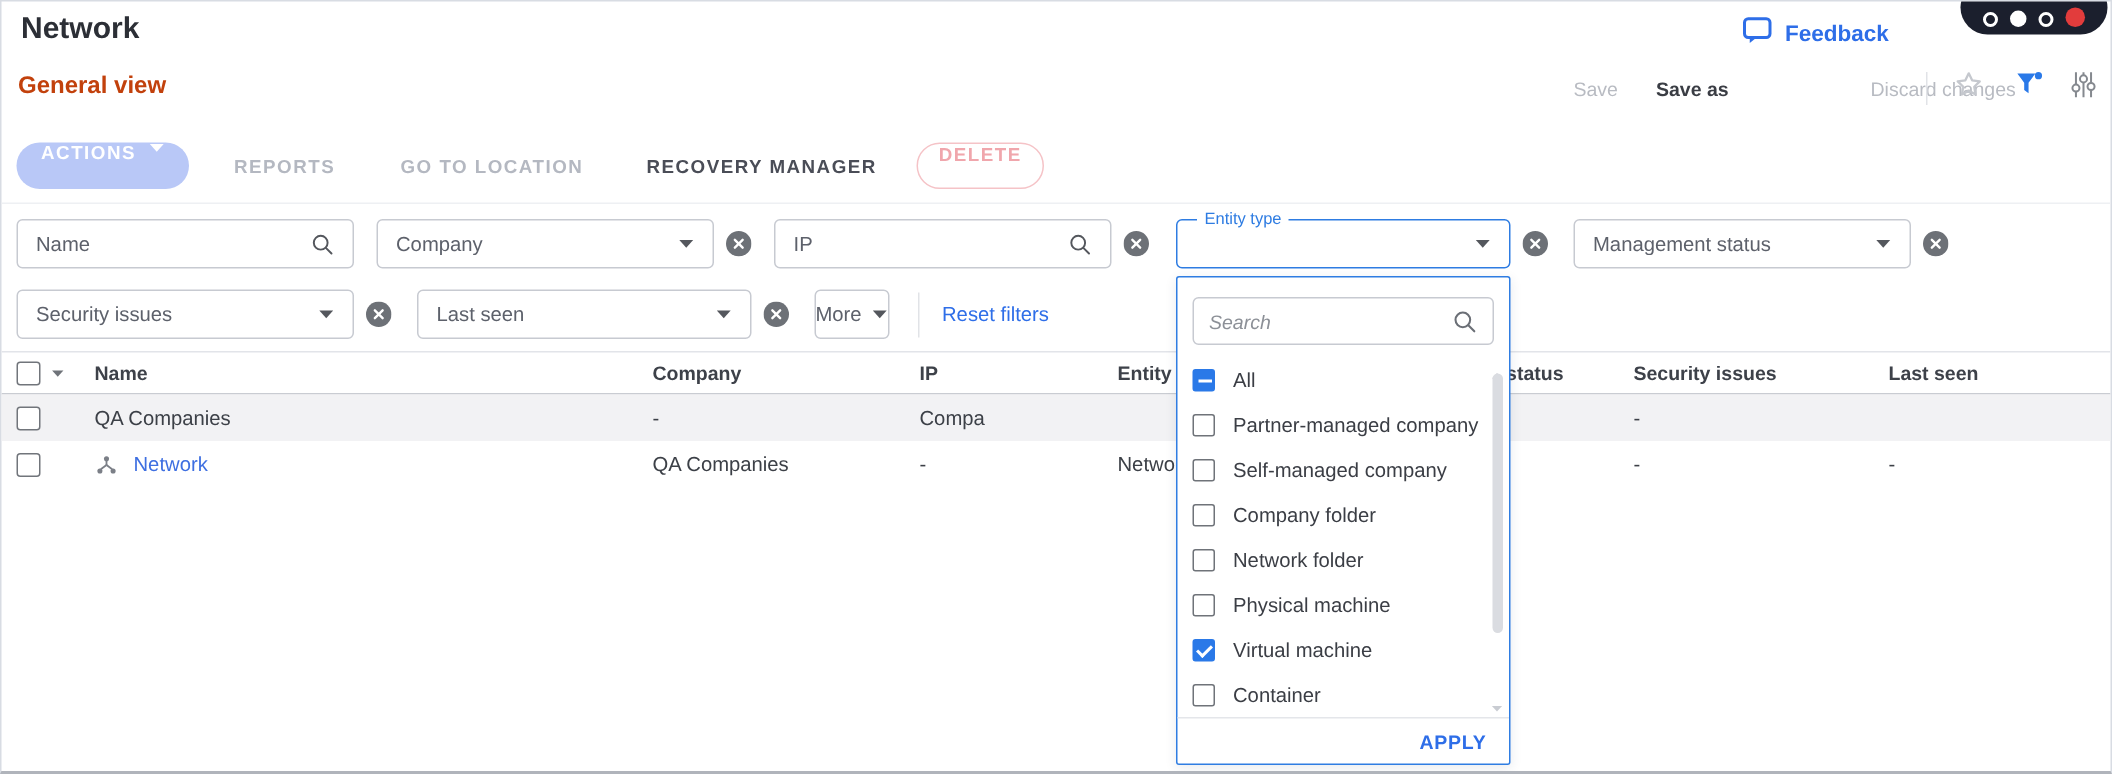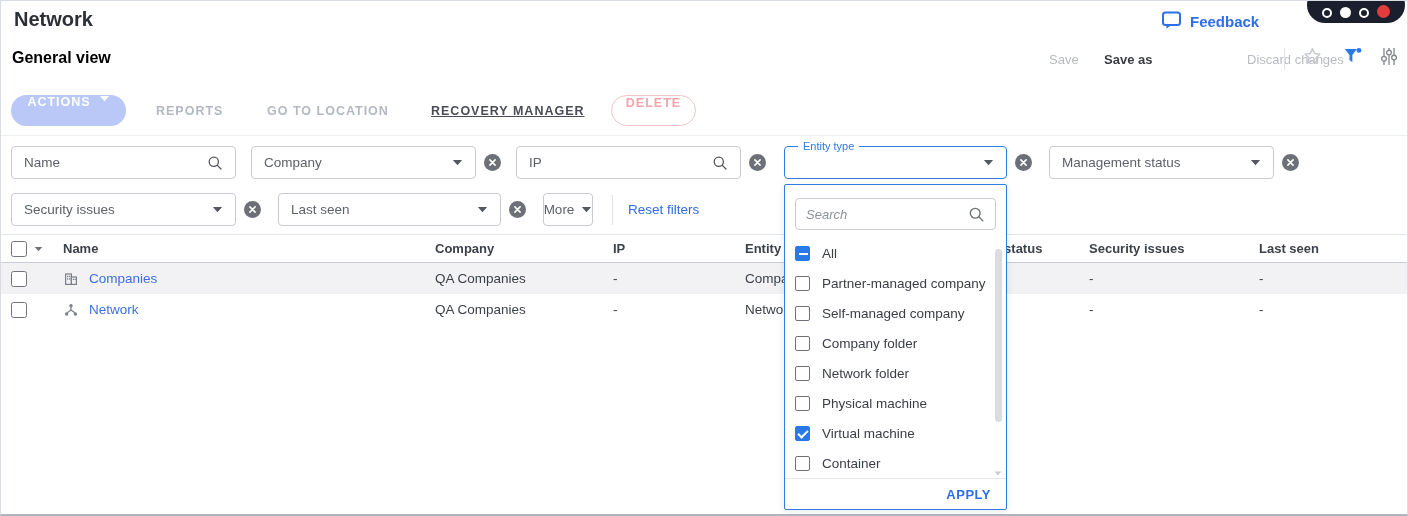--- a/index.html
+++ b/index.html
@@ -10,21 +10,21 @@
   
   .page-title { position:absolute; left:13px; top:7px; font-size:20px; font-weight:700; color:#2c2f36; }
   .feedback { position:absolute; left:1160px; top:9px; display:flex; align-items:center; gap:8px;
               color:#2e6ee8; font-size:15px; font-weight:700; cursor:pointer; }
   .recorder { position:absolute; left:1306px; top:-14px; width:98px; height:36px; background:#1b1f2d;
               border-radius:18px; display:flex; align-items:flex-end; justify-content:center; gap:8px; padding-bottom:5px; }
   .rec-ring { width:10px; height:10px; border:2px solid #fff; border-radius:50%; }
   .rec-dot  { width:11px; height:11px; background:#fff; border-radius:50%; }
   .rec-dot.red { background:#e23c3c; width:13px; height:13px; }
 
-  .view-title { position:absolute; left:11px; top:48px; font-size:16px; font-weight:700; color:#000000; }
+  .view-title { position:absolute; left:11px; top:48px; font-size:16px; font-weight:700; color:#c2410c; }
   .vc { position:absolute; top:51px; font-size:13px; cursor:pointer; }
   .vc.disabled { color:#b8bbc2; cursor:default; }
   .vc.dark { color:#3a3d44; font-weight:700; }
   .vdiv { position:absolute; width:1px; background:#e1e3e7; }
   .icon-btn { position:absolute; top:46px; width:20px; height:20px; cursor:pointer; }
 
   
   .pill { position:absolute; top:94px; height:31px; border-radius:16px; display:flex; align-items:flex-start;
           justify-content:center; gap:8px; font-size:12.5px; font-weight:700; letter-spacing:1px; cursor:pointer; }
   .pill.actions { left:10px; width:115px; background:#b9c8f7; color:#ffffff; border:none; }
@@ -145,21 +145,21 @@
   </span>
 
   <button class="pill actions">
     <span>ACTIONS</span>
     <svg class="caret-svg" width="11" height="7" viewBox="0 0 10 6">
         <path d="M0.8 0.8 h8.4 L5 5.4 z" fill="#ffffff"></path>
       </svg>
   </button>
   <button class="txt-btn muted" style="left:155px;">REPORTS</button>
   <button class="txt-btn muted" style="left:266px;">GO TO LOCATION</button>
-  <button class="txt-btn dark" style="left:430px;text-decoration:underline;">RECOVERY MANAGER</button>
+  <button class="txt-btn dark" style="left:430px;">RECOVERY MANAGER</button>
   <button class="pill delete">
     <span>DELETE</span>
   </button>
 
   <div class="hr1"></div>
 
   <div class="frow frow1">
     <div class="field w225">
       <span class="lab">Name</span>
       <svg width="16" height="16" viewBox="0 0 16 16">
@@ -268,37 +268,20 @@
       <div>Entity type</div>
       <div>Management status</div>
       <div>Security issues</div>
       <div>Last seen</div>
     </div>
 
     <div class="grid trow alt">
       <div class="sel-cell">
           <span class="cb"></span>
         </div>
-      <div class="name-cell">
-        <svg width="16" height="16" viewBox="0 0 16 16">
-            <g stroke="#7b7f87" fill="none" stroke-width="1.2">
-              <rect x="2.6" y="3" width="5.8" height="10.4"></rect>
-              <rect x="8.4" y="6" width="5" height="7.4"></rect>
-            </g>
-            <g fill="#7b7f87">
-              <rect x="4" y="4.8" width="1.3" height="1.3"></rect>
-              <rect x="6" y="4.8" width="1.3" height="1.3"></rect>
-              <rect x="4" y="7.3" width="1.3" height="1.3"></rect>
-              <rect x="6" y="7.3" width="1.3" height="1.3"></rect>
-              <rect x="9.8" y="7.8" width="1.2" height="1.2"></rect>
-              <rect x="11.6" y="7.8" width="1.2" height="1.2"></rect>
-            </g>
-          </svg>
-        <a class="row-link">Companies</a>
-      </div>
       <div>QA Companies</div>
       <div>-</div>
       <div>Compa</div>
       <div></div>
       <div>-</div>
       <div>-</div>
     </div>
 
     <div class="grid trow">
       <div class="sel-cell">

